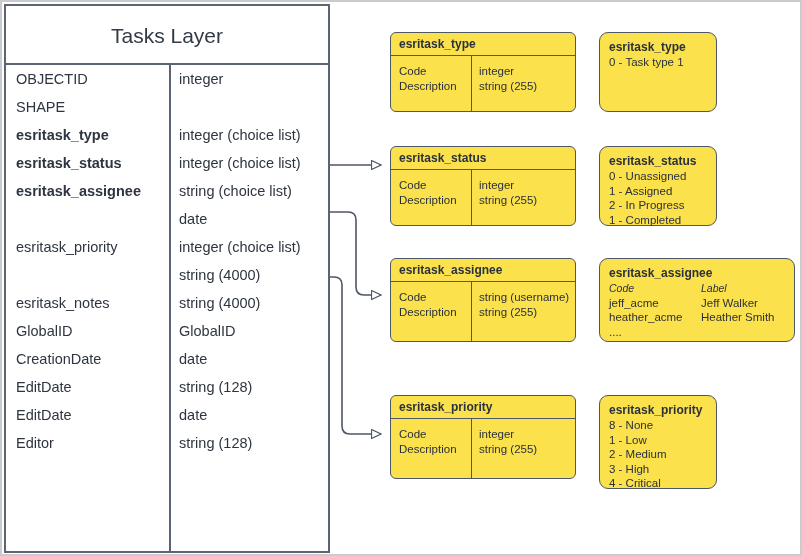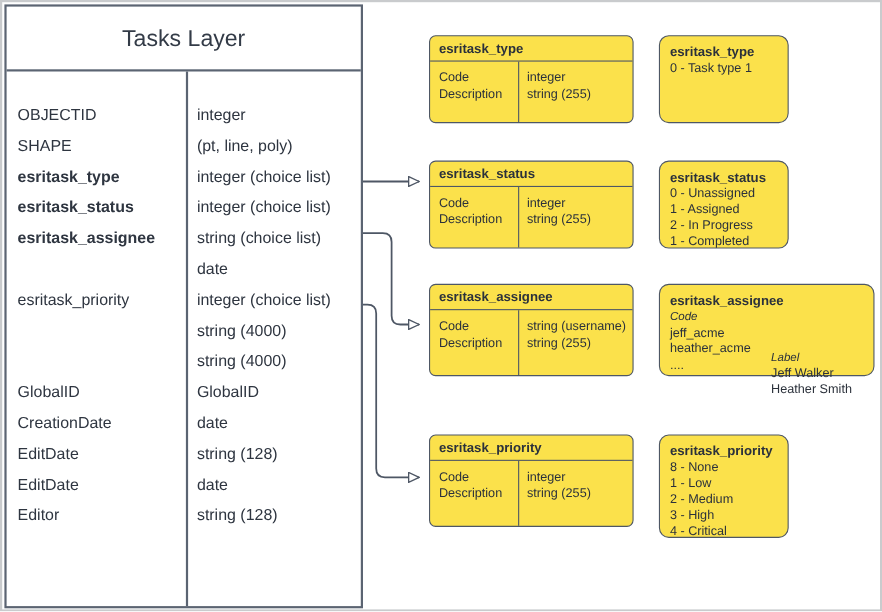--- a/index.html
+++ b/index.html
@@ -64,21 +64,21 @@
     top: 59px;
     width: 100%;
   }
   .field-row {
     position: relative;
     height: 28px;
     line-height: 28px;
     font-size: 14.5px;
     color: #2e3540;
   }
-  .field-row:first-child { margin-top: 26px; }
+  .field-row:first-child { }
   .field-name {
     position: absolute;
     left: 10px;
     white-space: nowrap;
   }
   .field-type {
     position: absolute;
     left: 173px;
     white-space: nowrap;
   }
@@ -158,21 +158,21 @@
   .value-box .vb-code,
   .value-box .vb-label {
     position: absolute;
     top: 0;
     font-size: 11.5px;
     color: #2b313b;
     line-height: 14.5px;
     white-space: nowrap;
   }
   .value-box .vb-code { left: 0; }
-  .value-box .vb-label { left: 92px; margin-top: 37px; }
+  .value-box .vb-label { left: 92px; }
   .value-box .vb-head .vb-code,
   .value-box .vb-head .vb-label {
     font-style: italic;
     font-size: 10.5px;
   }
 
   
   .connectors {
     position: absolute;
     left: 0; top: 0;
@@ -190,21 +190,20 @@
   <div class="layer-table">
     <div class="layer-title">Tasks Layer</div>
     <div class="col-divider"></div>
     <div class="fields" id="field-list">
         <div class="field-row">
           <span class="field-name">OBJECTID</span>
           <span class="field-type">integer</span>
         </div>
         <div class="field-row">
           <span class="field-name">SHAPE</span>
-          <span class="field-type">(pt, line, poly)</span>
         </div>
         <div class="field-row bold">
           <span class="field-name">esritask_type</span>
           <span class="field-type">integer (choice list)</span>
         </div>
         <div class="field-row bold">
           <span class="field-name">esritask_status</span>
           <span class="field-type">integer (choice list)</span>
         </div>
         <div class="field-row bold">
@@ -215,20 +214,21 @@
           <span class="field-type">date</span>
         </div>
         <div class="field-row">
           <span class="field-name">esritask_priority</span>
           <span class="field-type">integer (choice list)</span>
         </div>
         <div class="field-row">
           <span class="field-type">string (4000)</span>
         </div>
         <div class="field-row">
+          <span class="field-name">esritask_notes</span>
           <span class="field-type">string (4000)</span>
         </div>
         <div class="field-row">
           <span class="field-name">GlobalID</span>
           <span class="field-type">GlobalID</span>
         </div>
         <div class="field-row">
           <span class="field-name">CreationDate</span>
           <span class="field-type">date</span>
         </div>

